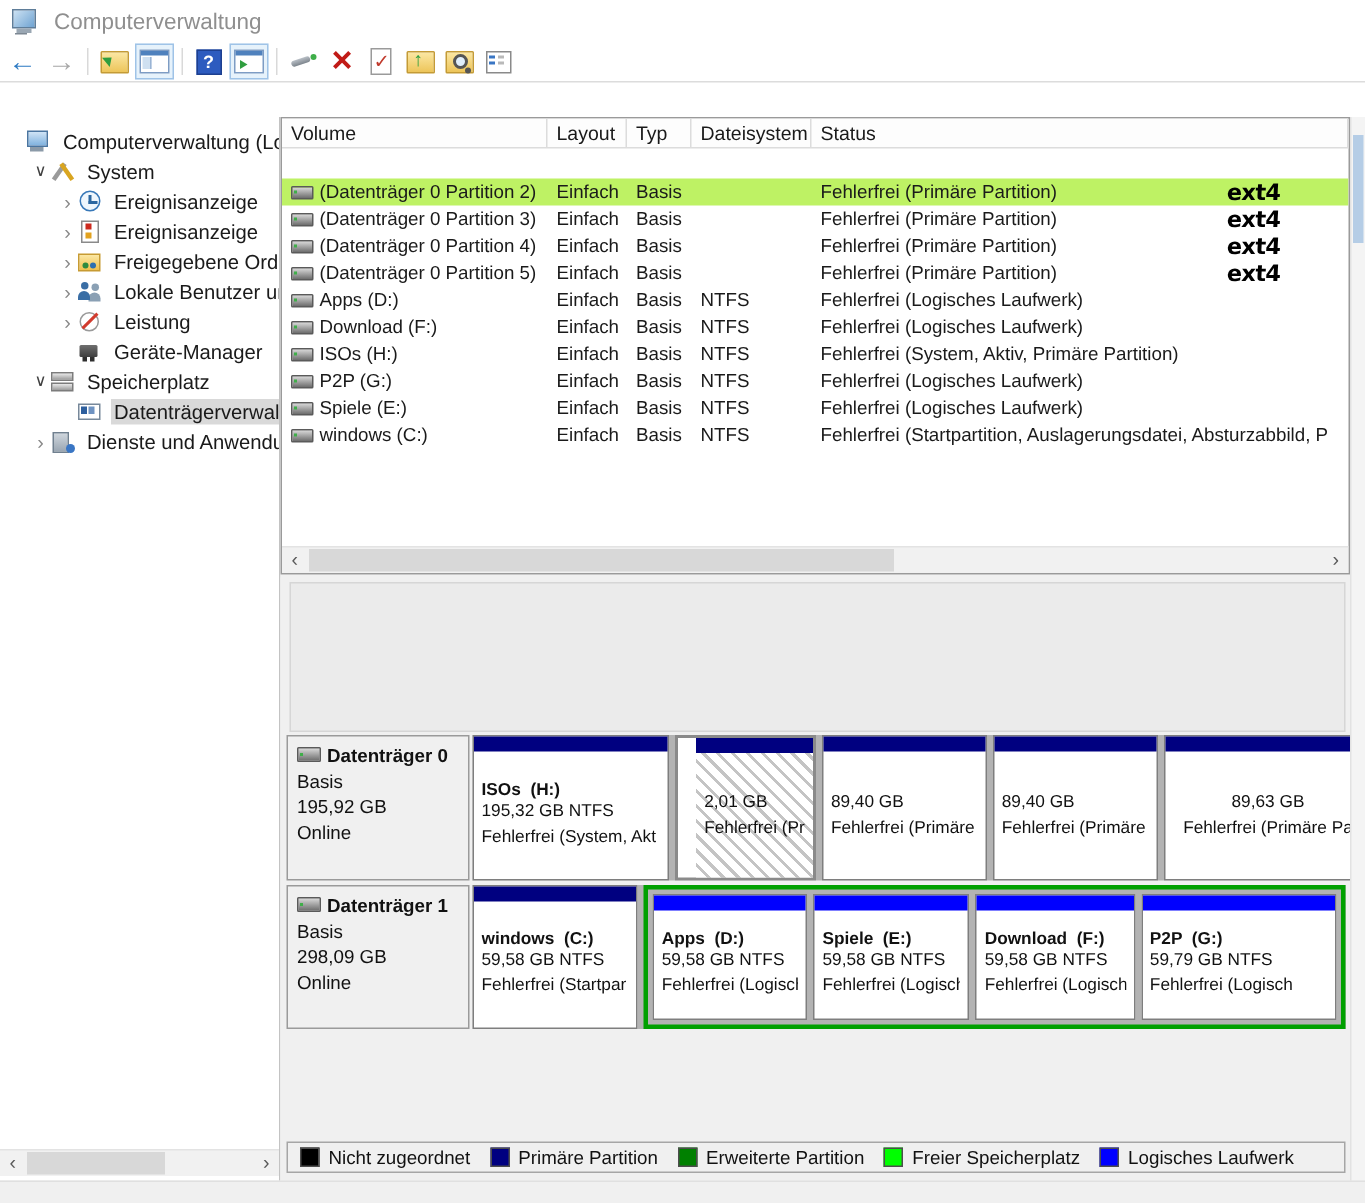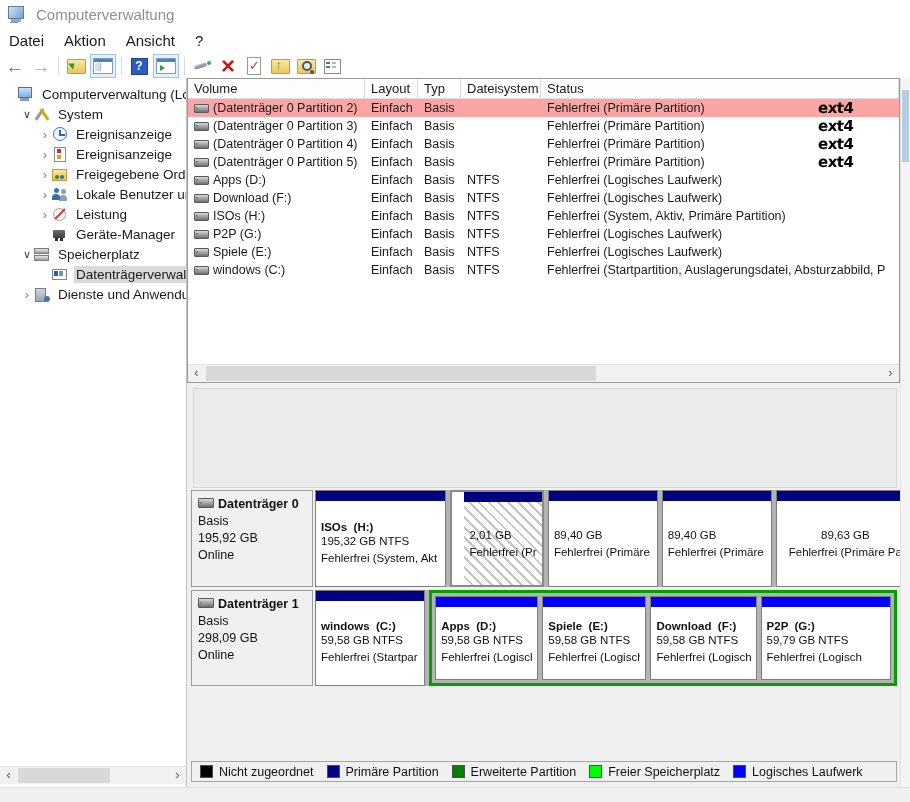--- a/index.html
+++ b/index.html
@@ -91,21 +91,21 @@
   .hscroll .arr.l{left:0;} .hscroll .arr.r{right:0;}
   .hscroll .thumb{position:absolute;top:1px;height:15px;background:#d8d8d8;}
   .vscroll{position:absolute;top:0;right:0;bottom:0;width:9px;background:#f4f4f4;border-left:1px solid #e2e2e2;}
   .vscroll .thumb{position:absolute;left:1px;right:1px;top:12px;height:72px;background:#b5cde6;}
 
   
   .volume-pane{position:absolute;top:0;left:0;right:10px;height:303px;background:#fff;border:1px solid #9a9a9a;overflow:hidden;}
   .vt-header{display:flex;height:19px;align-items:flex-start;background:#fdfdfd;border-bottom:1px solid #dcdcdc;font-size:13px;color:#1a1a1a;}
   .vt-header .hc{border-right:1px solid #dcdcdc;height:100%;display:flex;align-items:center;padding-left:6px;box-sizing:border-box;}
   .vt-row{position:relative;display:flex;align-items:center;height:18px;font-size:12.5px;color:#1a1a1a;white-space:nowrap;}
-  .vt-row:first-child{background:#fca5a5;}
+  .vt-row:first-child{background:#bef264;margin-top:20px;}
   .c{overflow:hidden;flex:none;box-sizing:border-box;padding-left:6px;}
   .c-vol{width:177px;display:flex;align-items:center;}
   .c-vol .ti{margin-right:4px;}
   .c-layout{width:53px;} .c-typ{width:43px;} .c-fs{width:80px;}
   .c-status{flex:1 1 0;}
   .annotation{position:absolute;right:46px;top:0;font-family:"DejaVu Sans",sans-serif;font-weight:bold;font-size:15px;letter-spacing:-0.5px;color:#000;transform:skewX(-3deg);}
 
   
   .graph-pane{position:absolute;top:307px;left:0;right:10px;bottom:0;background:#f0f0f0;}
   .gp-row{position:absolute;left:4px;right:3px;display:flex;}
@@ -135,26 +135,20 @@
 </head>
 <body>
 
 <div class="window">
 
   <div class="titlebar">
     <span class="app-ico"></span>
     <span class="title-text">Computerverwaltung</span>
   </div>
 
-  <div class="menubar">
-    <span class="menu-item">Datei</span>
-    <span class="menu-item">Aktion</span>
-    <span class="menu-item">Ansicht</span>
-    <span class="menu-item">?</span>
-  </div>
 
   <div class="toolbar">
     <span class="tb ic-back"></span>
     <span class="tb ic-forward"></span>
     <span class="tbsep"></span>
     <span class="tb ic-export">
         <span class="fold"></span>
       </span>
     <span class="tb boxed">
         <span class="winpane left"></span>

